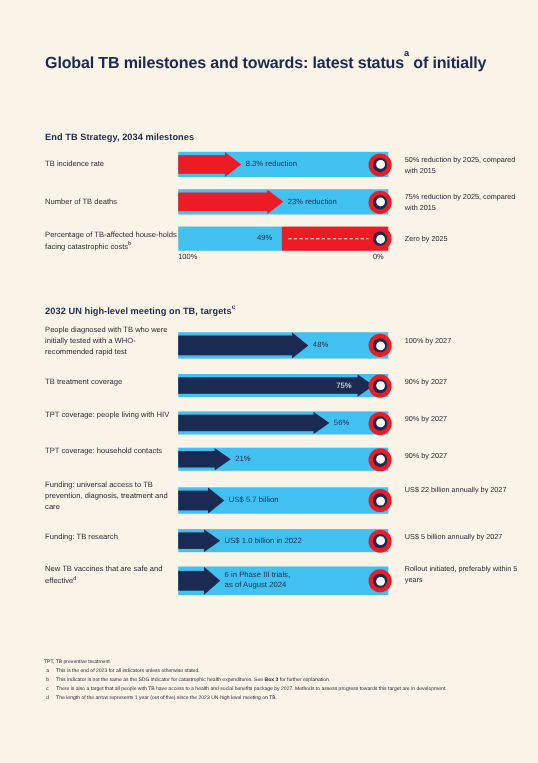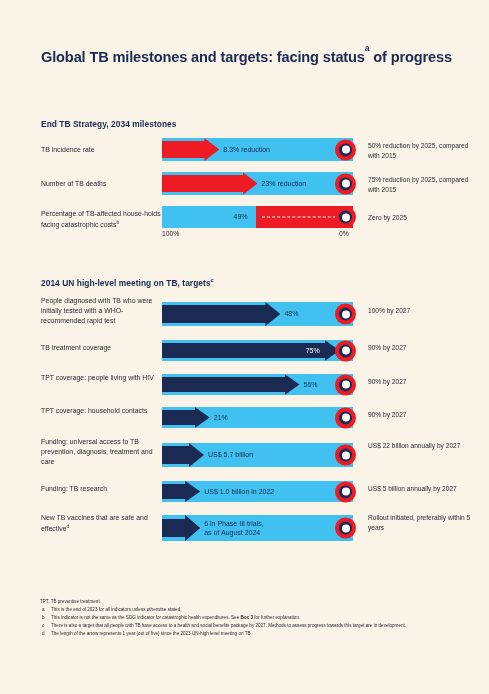--- a/index.html
+++ b/index.html
@@ -194,29 +194,29 @@
     top: 0;
   }
   .note-item b { font-weight: bold; }
 </style>
 </head>
 <body>
 
 <div class="page">
 
   <div class="title">
-    <span>Global TB milestones and targets: facing status</span><sup>a</sup><span> of progress</span>
+    <span>Global TB milestones and towards: latest status</span><sup>a</sup><span> of initially</span>
   </div>
 
   <div class="section-head" id="sec1-head">
     <span>End TB Strategy, 2034 milestones</span>
   </div>
 
   <div class="section-head" id="sec2-head">
-    <span>2014 UN high-level meeting on TB, targets</span><sup>c</sup>
+    <span>2032 UN high-level meeting on TB, targets</span><sup>c</sup>
   </div>
 
   <div id="rows-layer">
       <div class="row" style="top: 138px;">
         <div class="row-label" style="top: 7px;">TB incidence rate</div>
         <div class="track" style="top: 0px; height: 23px;">
           <div class="arrow red" style="width: 57.3px;">
             <div class="shaft"></div>
             <div class="head"></div>
           </div>

